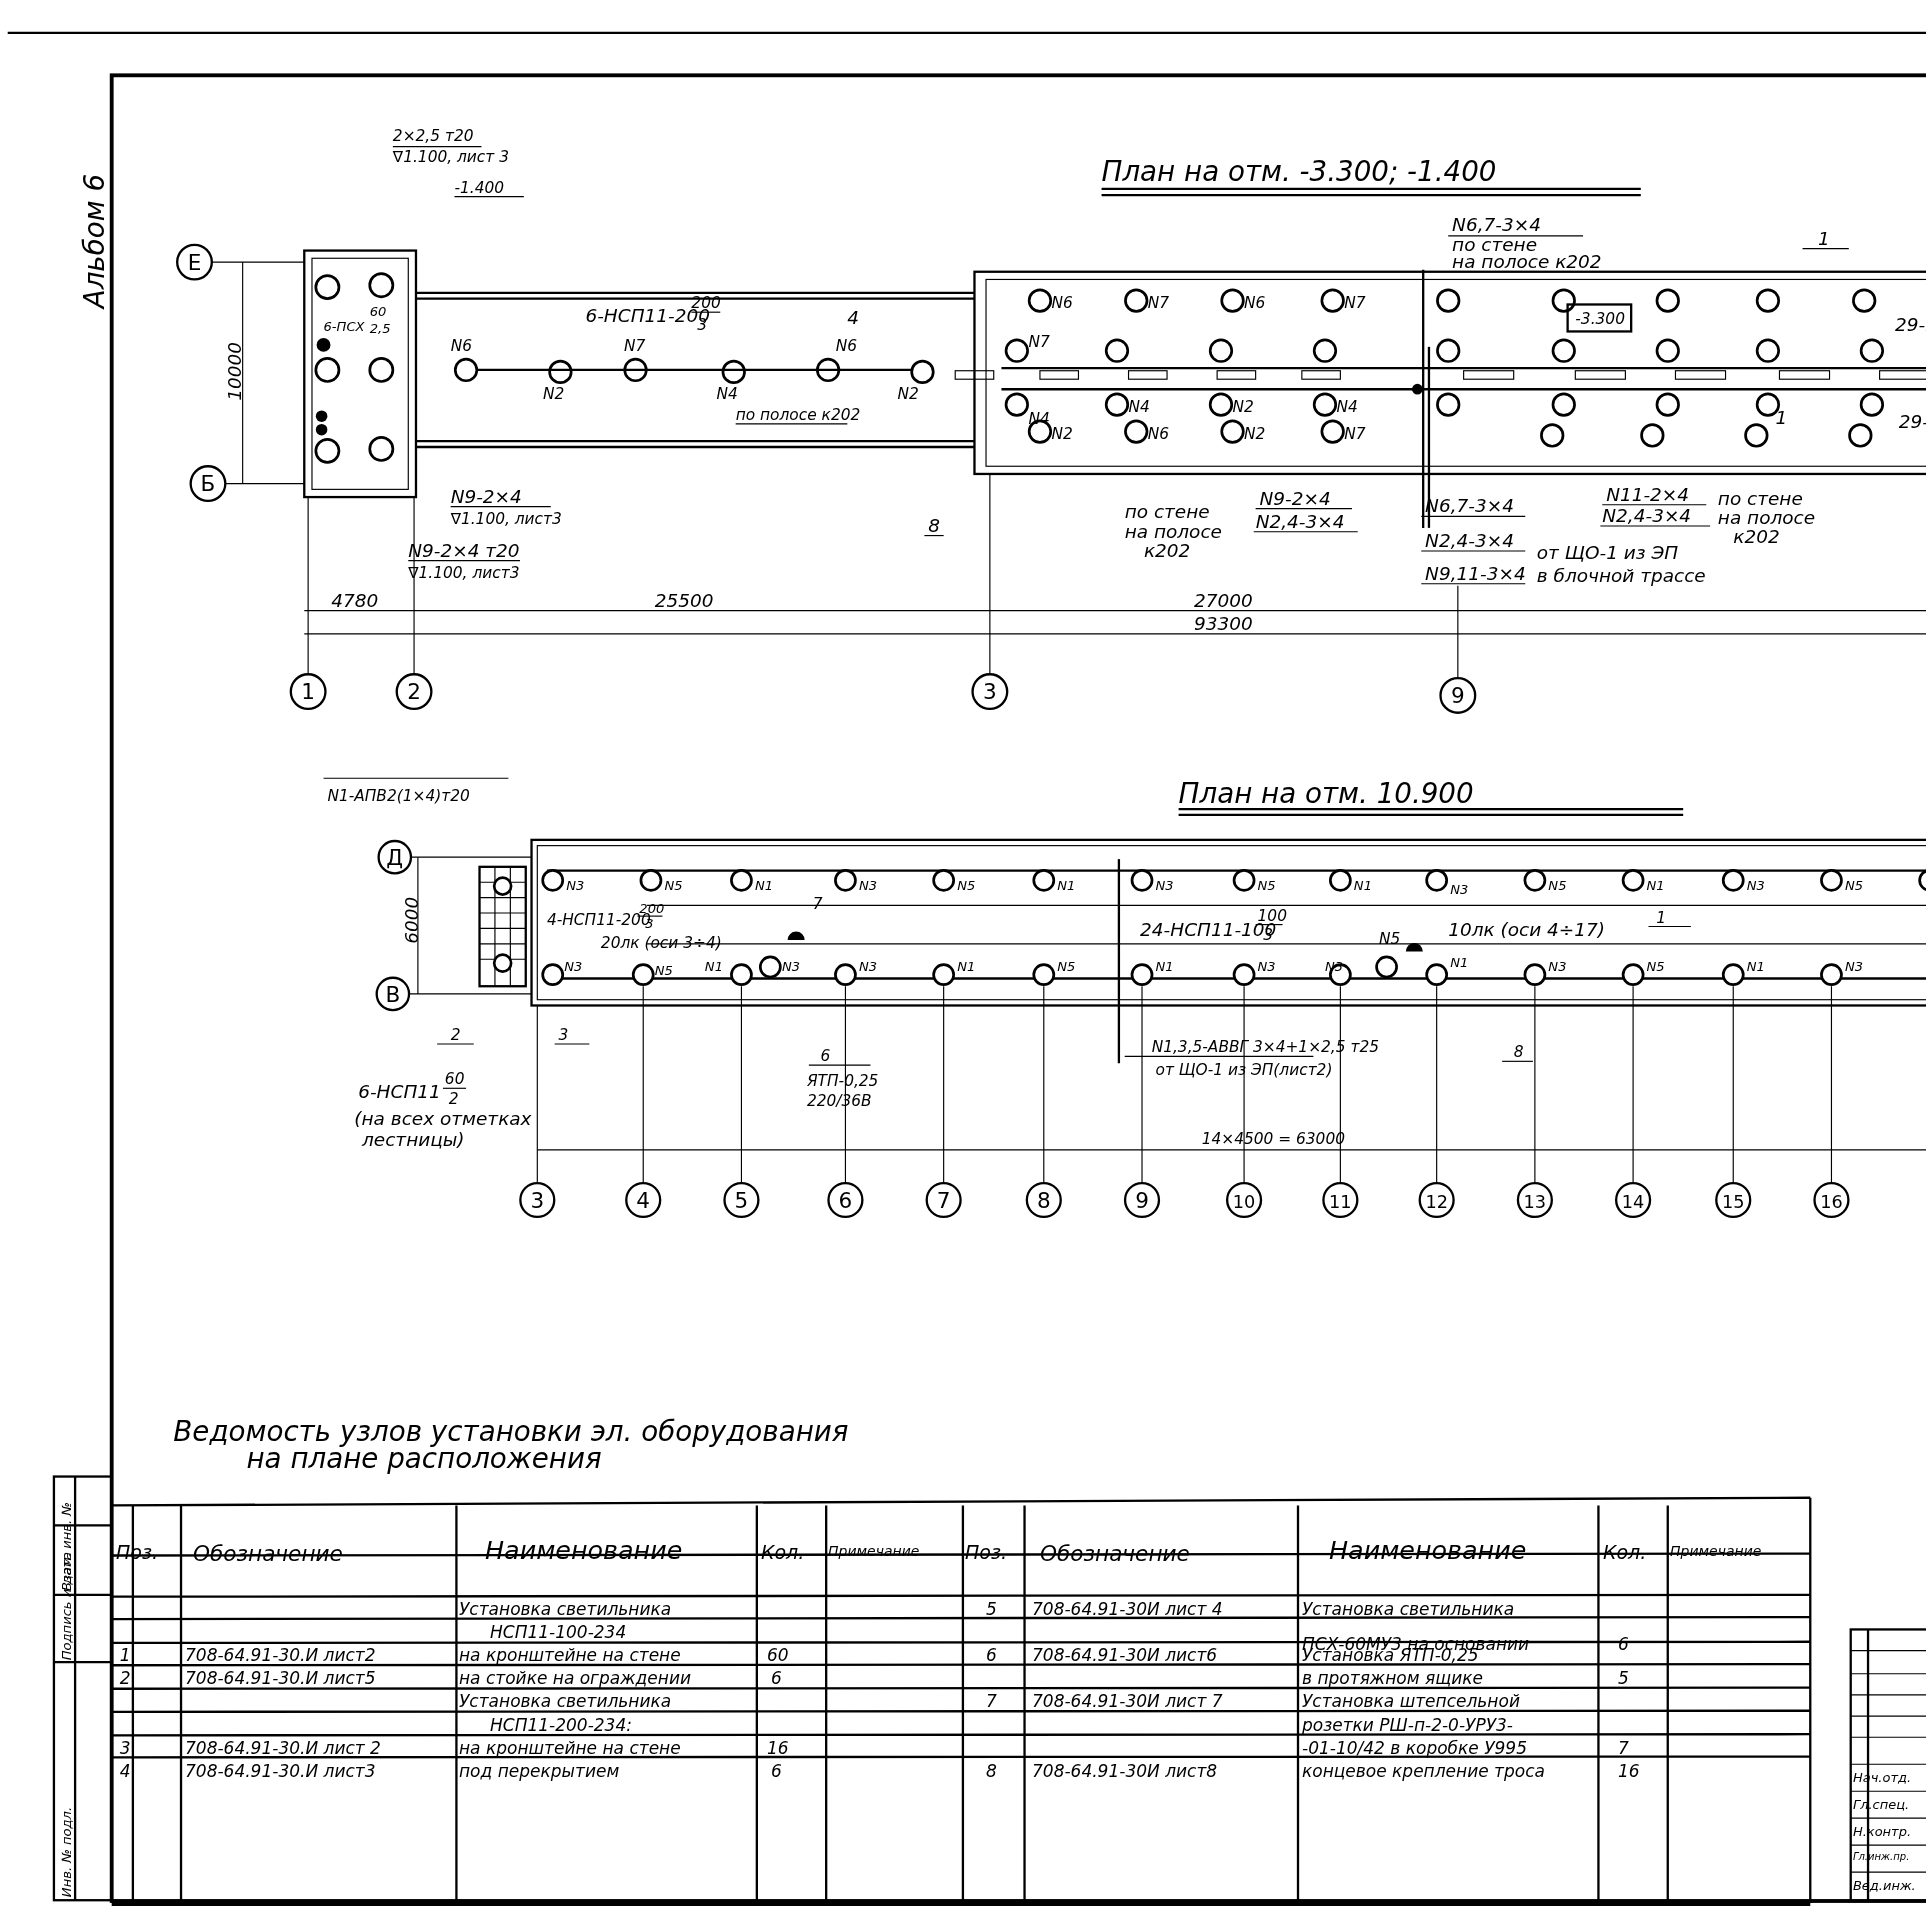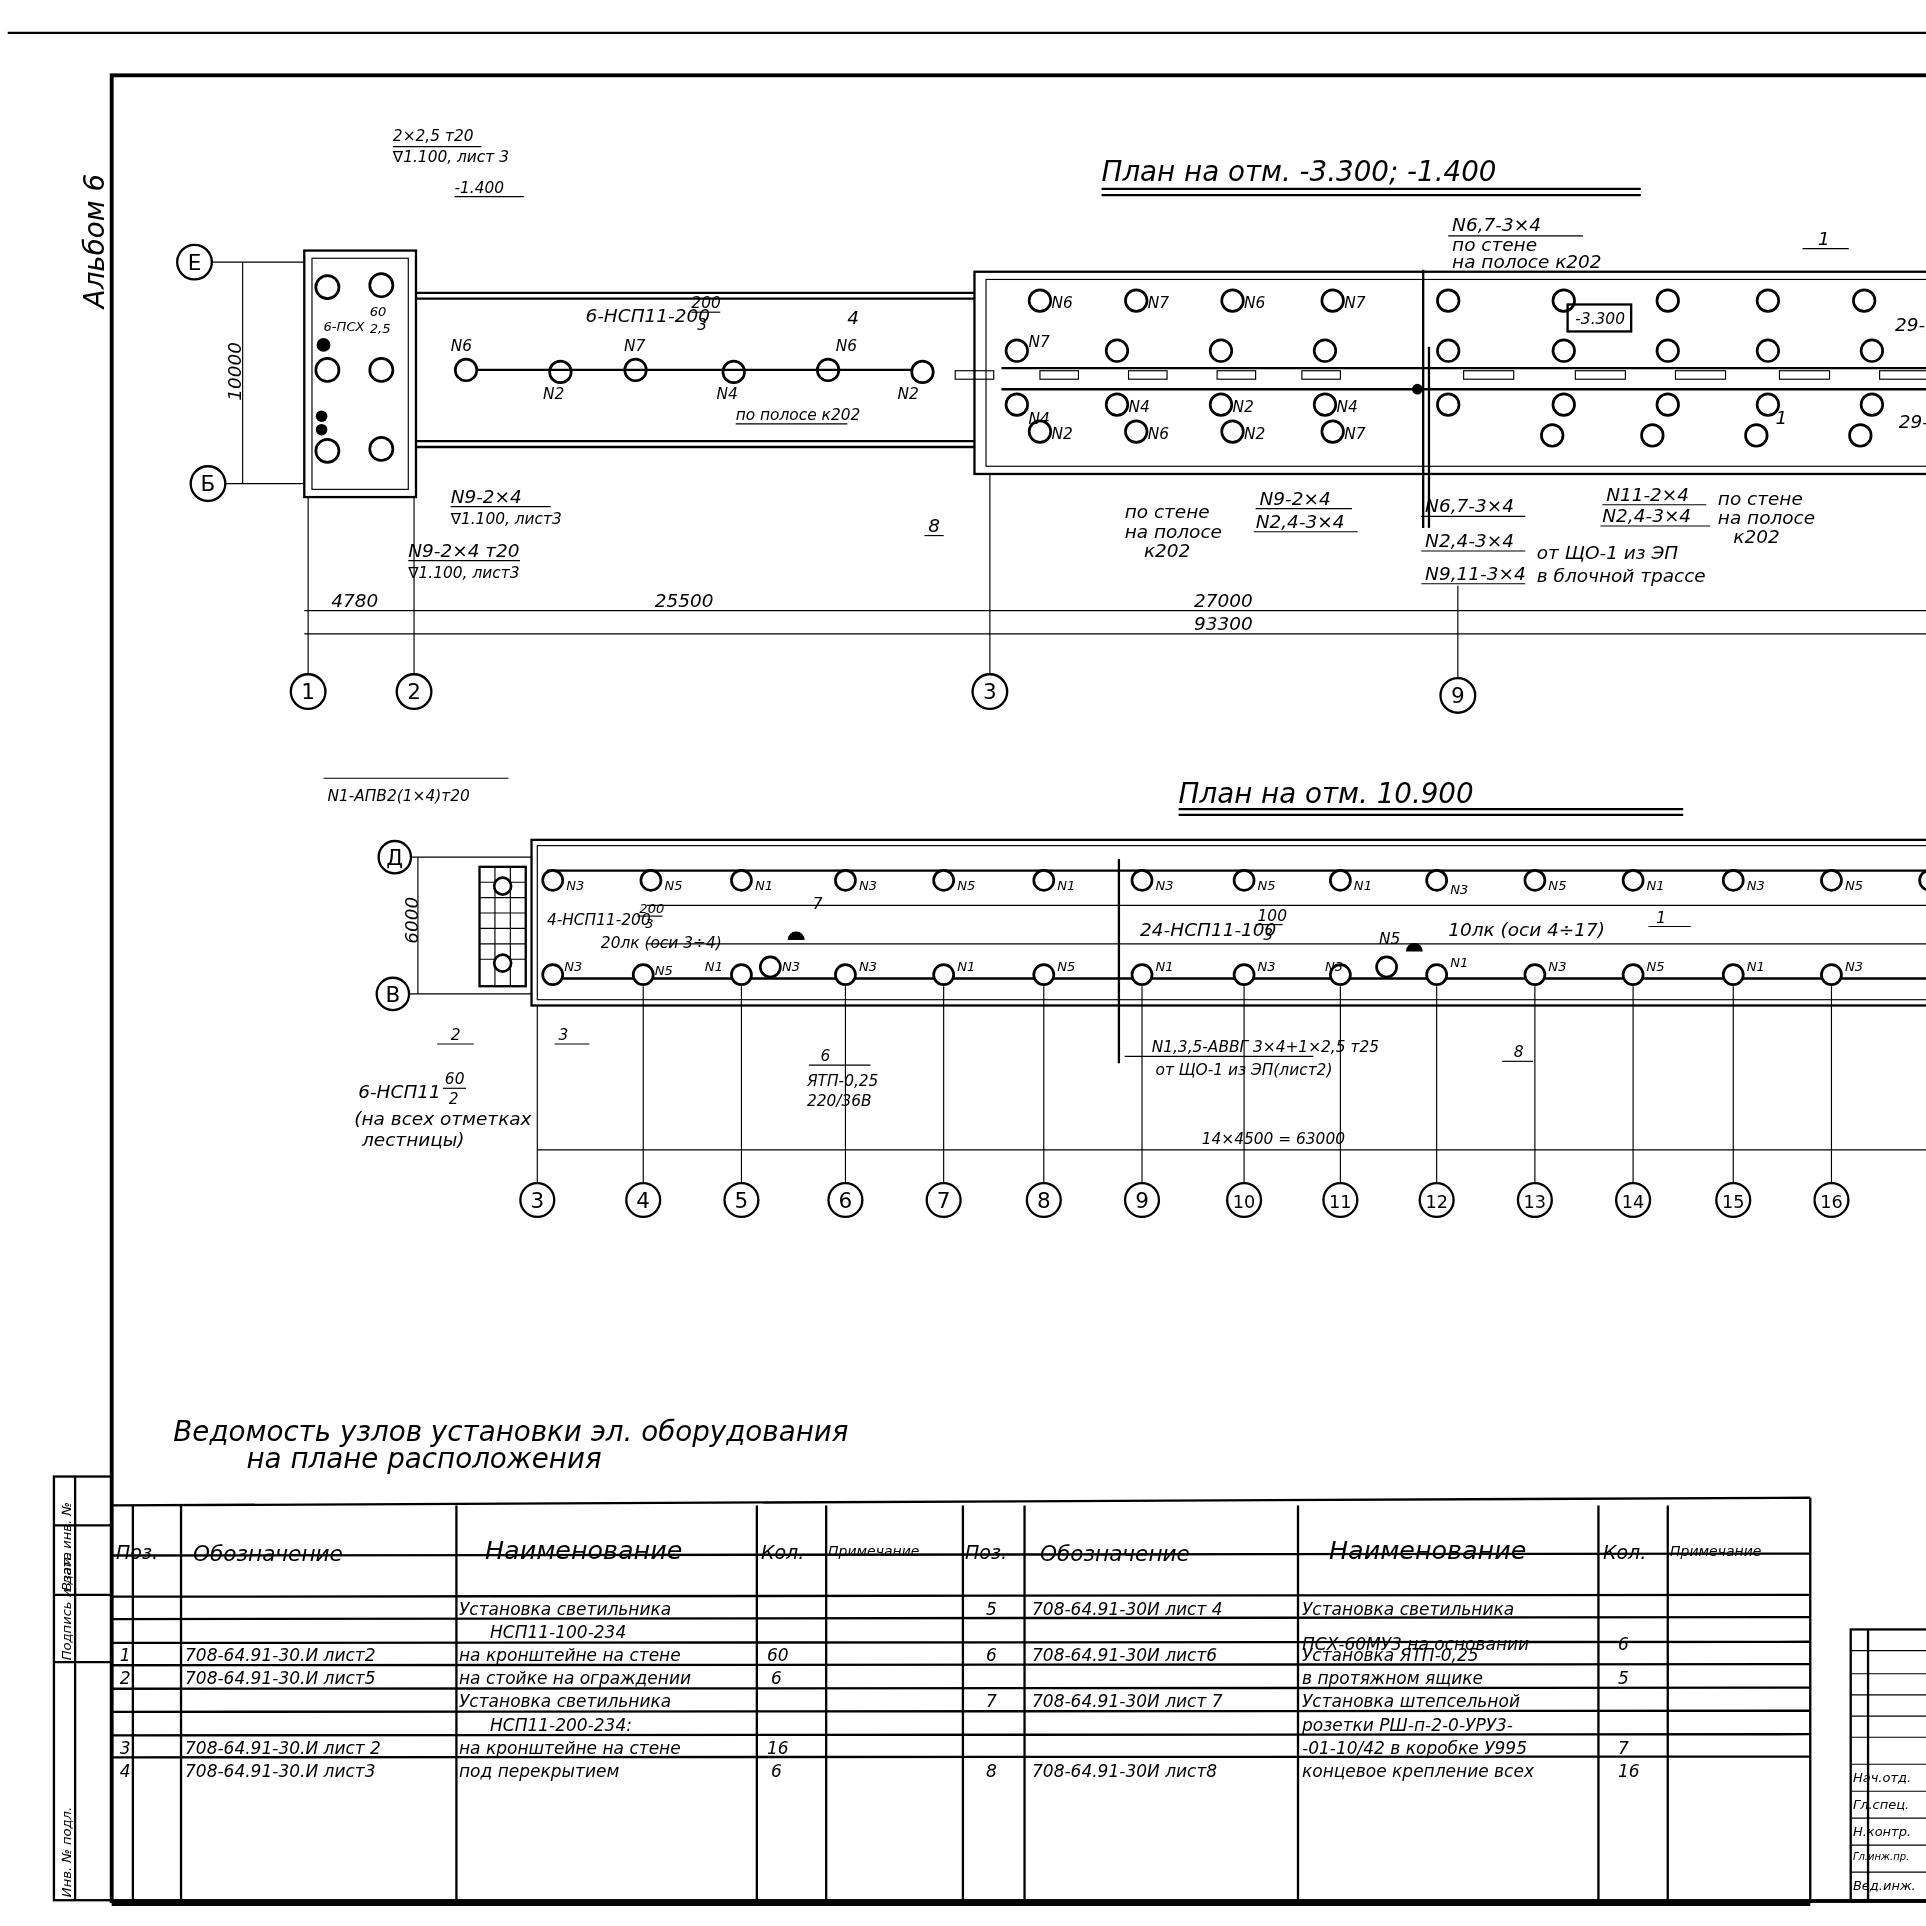--- a/index.html
+++ b/index.html
@@ -746,21 +746,21 @@
   <div style="position:absolute;top:116px;height:30px;width:100%">
     <span style="position:absolute;left:339px;top:1.9px">розетки РШ-п-2-0-УРУ3-</span>
   </div>
   <div style="position:absolute;top:139px;height:31px;width:100%">
     <span style="position:absolute;left:339px;top:1.9px">-01-10/42 в коробке У995</span>
     <span style="position:absolute;left:655px;top:1.9px">7</span>
   </div>
   <div style="position:absolute;top:162px;height:22.3px;width:100%">
     <span style="position:absolute;left:23px;top:1.9px">8</span>
     <span style="position:absolute;left:69px;top:1.9px">708-64.91-30И лист8</span>
-    <span style="position:absolute;left:339px;top:1.9px">концевое крепление всех</span>
+    <span style="position:absolute;left:339px;top:1.9px">концевое крепление троса</span>
     <span style="position:absolute;left:655px;top:1.9px">16</span>
   </div>
 </div>
 
 <div style="position:absolute;left:1851px;top:1764px;font:italic 13px 'DejaVu Sans',sans-serif;">
   <div style="position:absolute;top:0;height:27px;width:297px">
     <span style="position:absolute;left:1.9px;top:5.8px">Нач.отд.</span>
 
   </div>
   <div style="position:absolute;top:27px;height:27px;width:297px">

